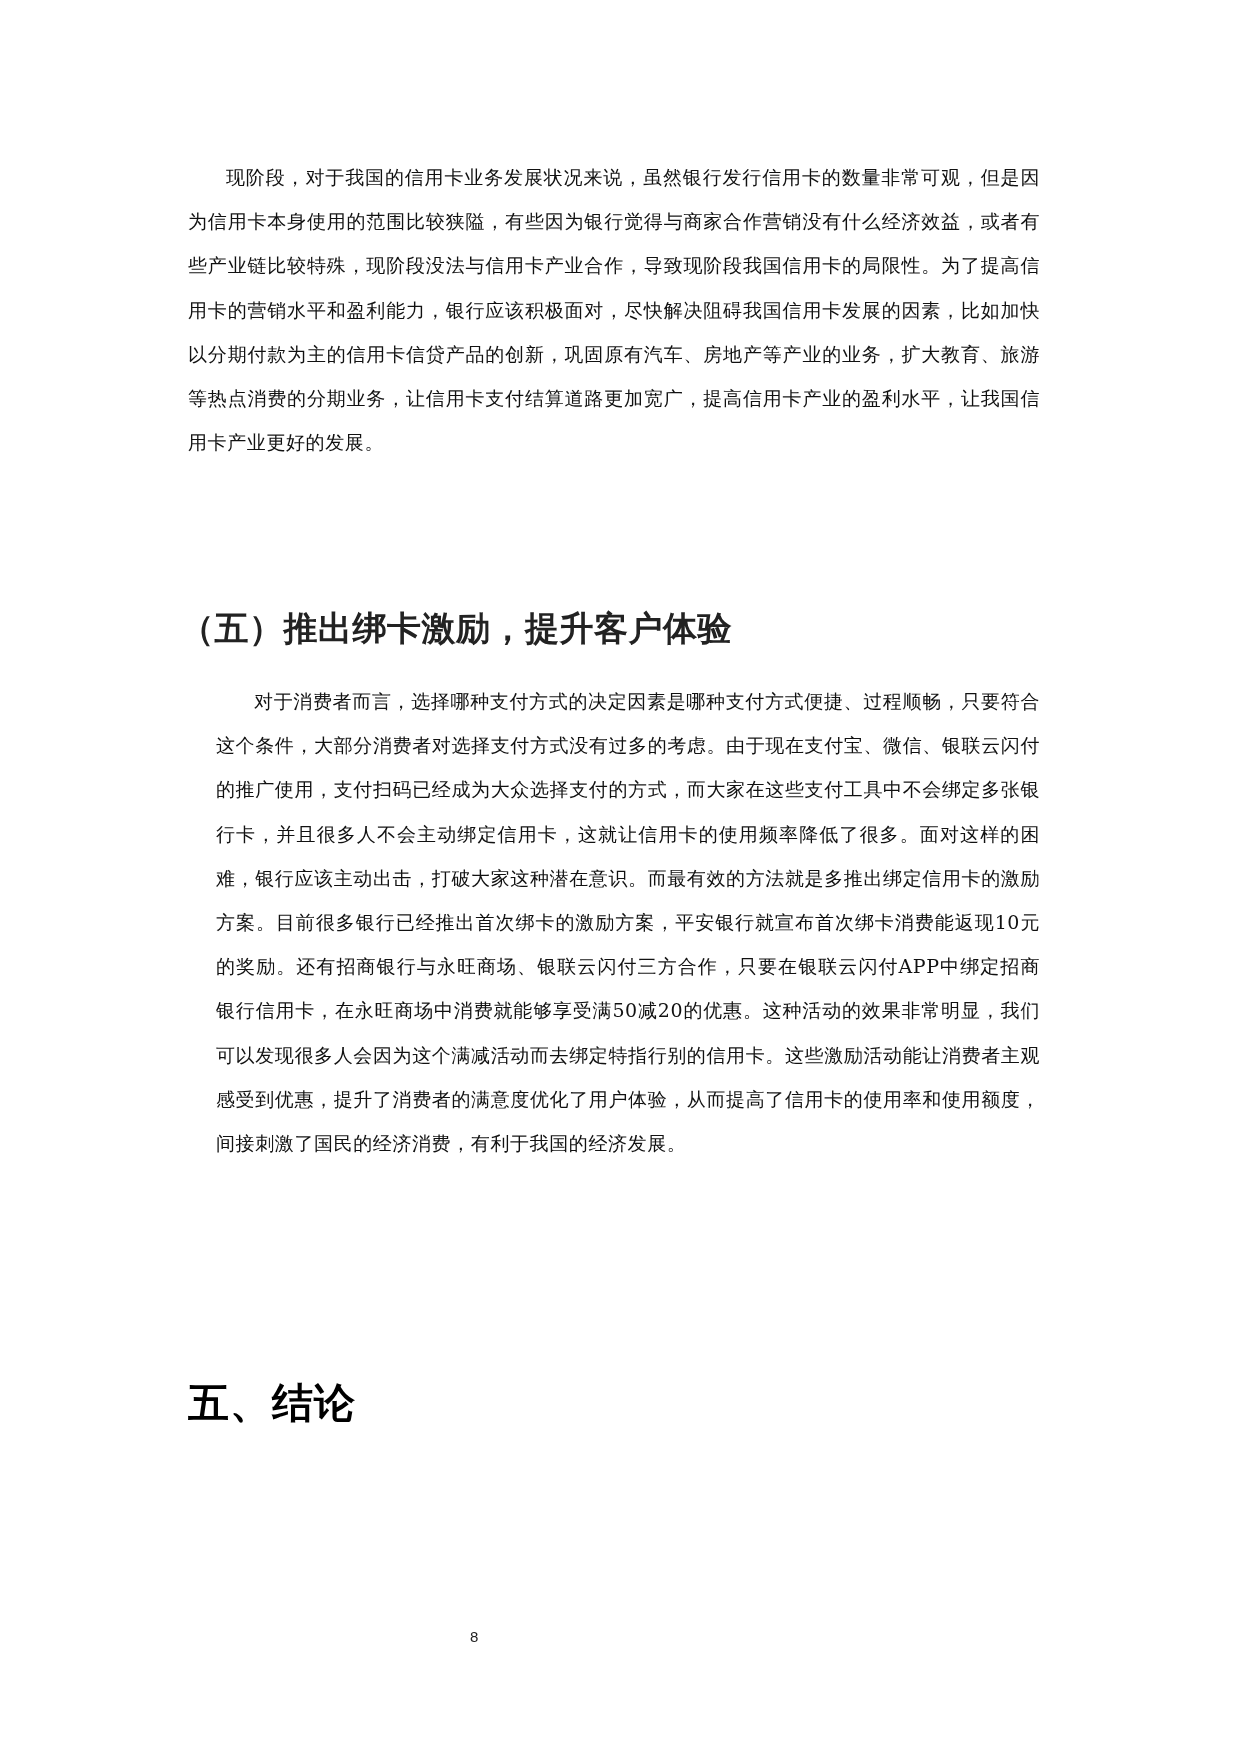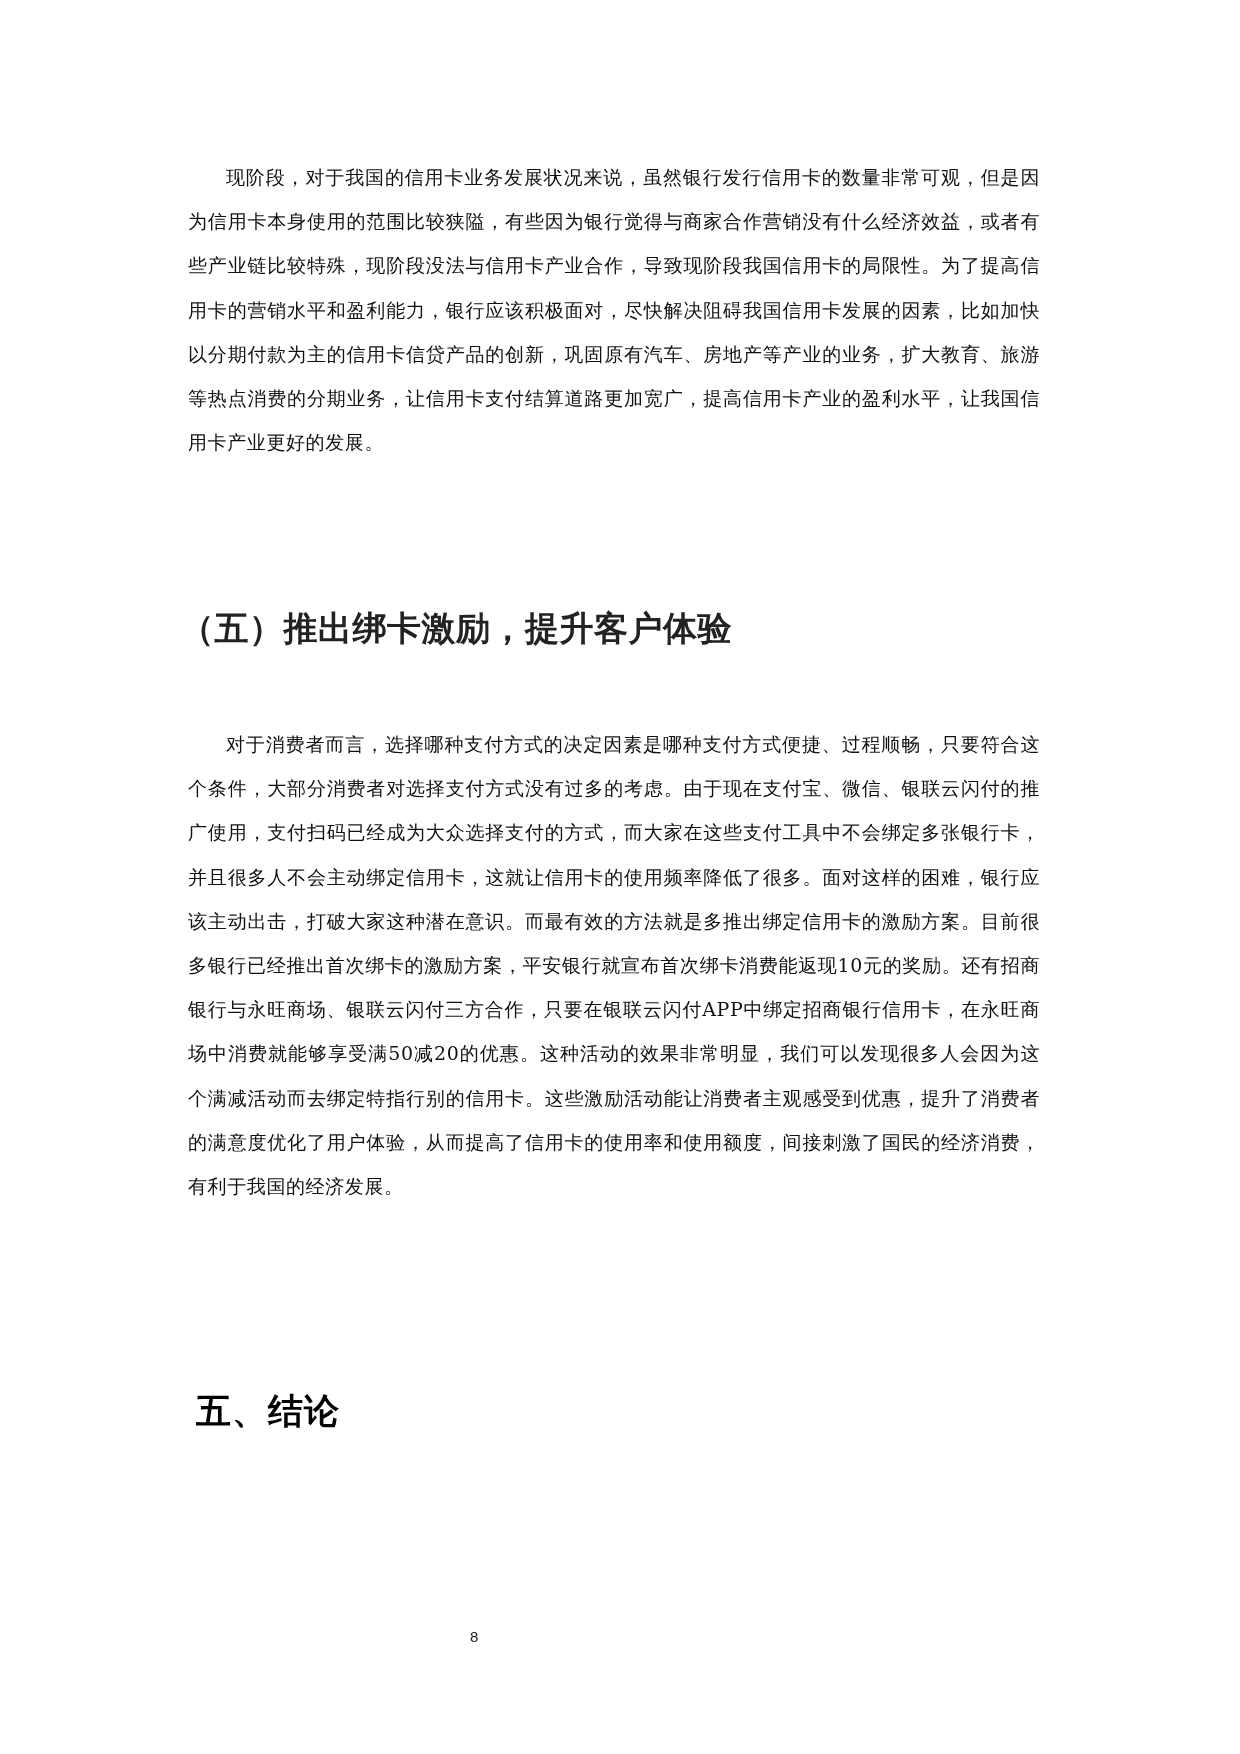--- a/index.html
+++ b/index.html
@@ -35,30 +35,30 @@
       font-weight: bold;
       font-size: 34px;
       line-height: 40px;
       margin: 0;
       color: #222222;
       letter-spacing: 0.5px;
     }
     .h1 {
       font-family: "DejaVu Sans", "Liberation Sans", sans-serif;
       font-weight: bold;
-      font-size: 35px;
+      font-size: 41px;
       line-height: 40px;
-      margin: 8px;
+      margin: 0;
       color: #000000;
       letter-spacing: 1px;
     }
     .abs { position: absolute; left: 0; }
     #p1 { top: 155px; }
     #h-sub { top: 608px; left: -8px; }
-    #p2 { top: 722px; }
+    #p2 { top: 679px; margin-left: 28px; }
     #h-main { top: 1383px; }
     .page-number {
       position: absolute;
       left: 470px;
       top: 1628px;
       font-family: "Liberation Sans", sans-serif;
       font-size: 15px;
       color: #222222;
     }
   </style>

